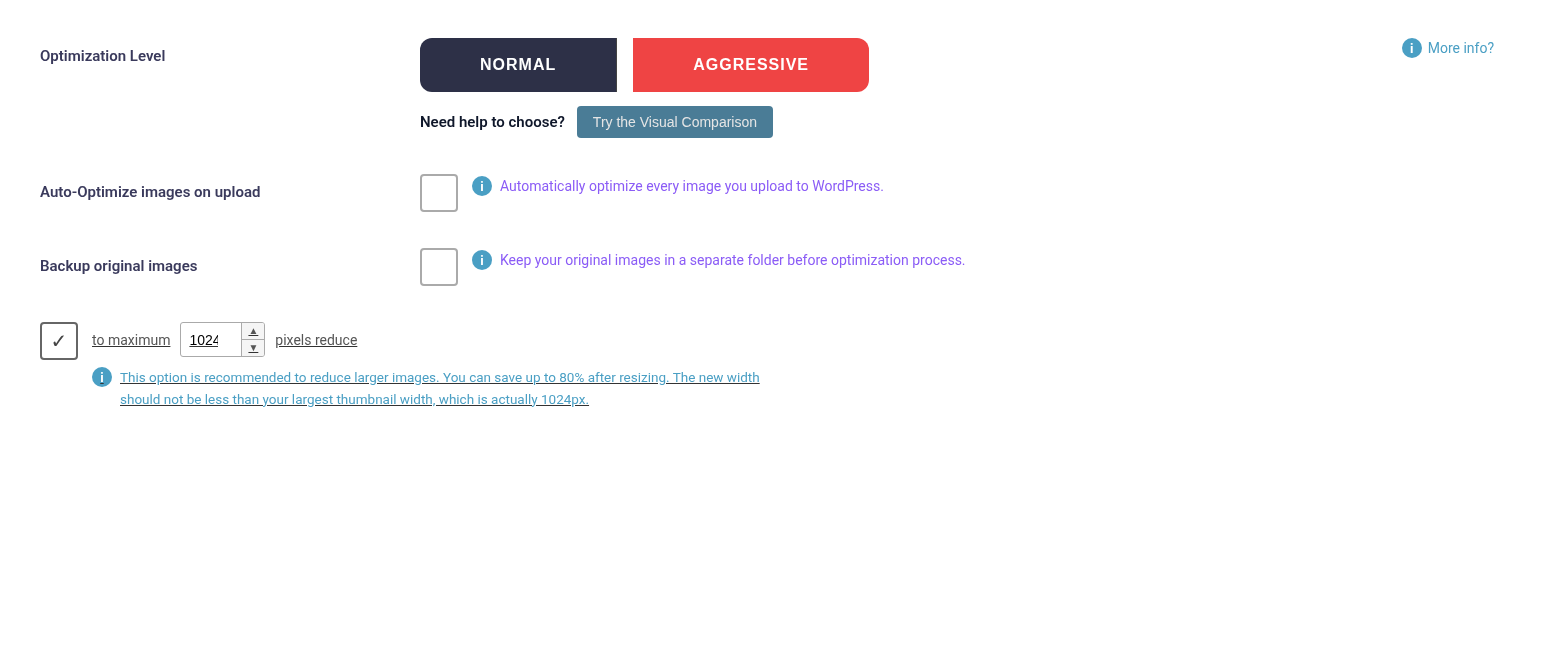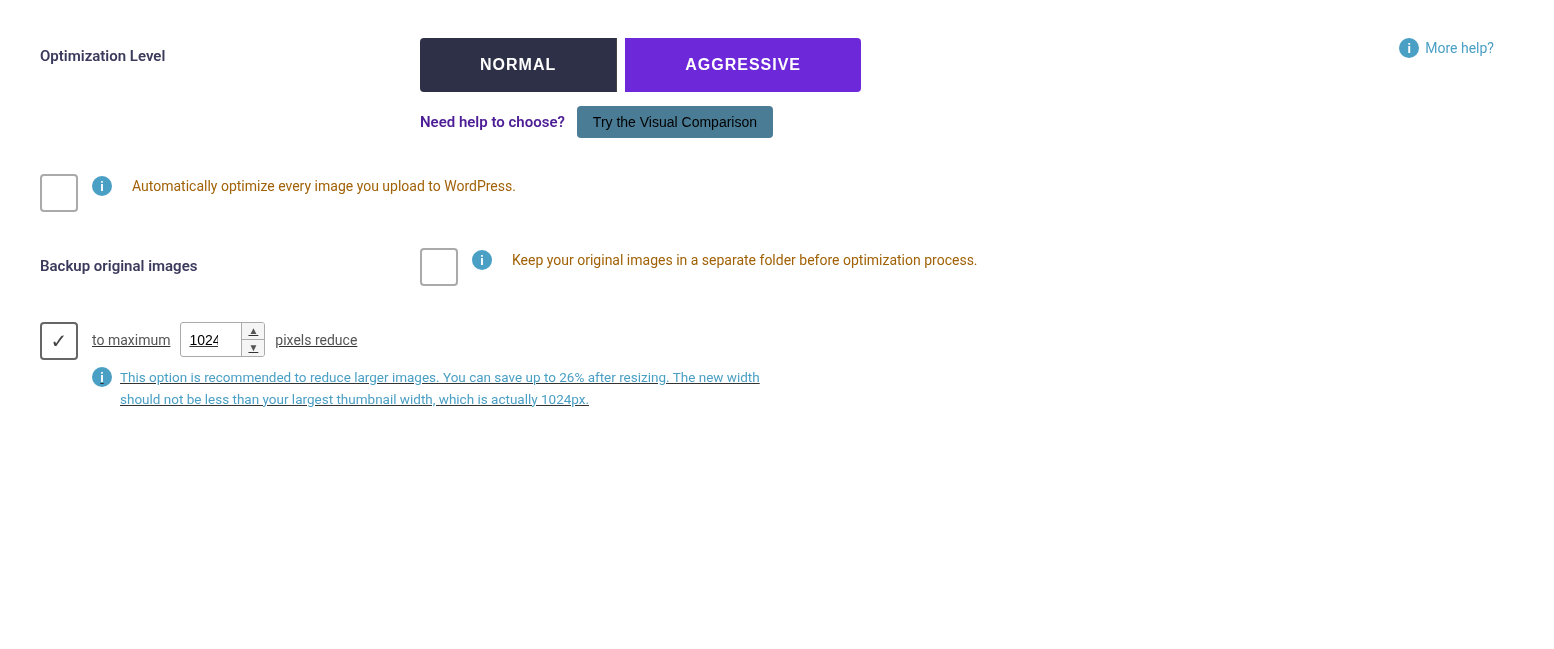--- a/index.html
+++ b/index.html
@@ -30,38 +30,38 @@
       padding-top: 8px;
       line-height: 1.4;
     }
     .setting-control {
       display: flex;
       align-items: flex-start;
       flex: 1;
     }
     .opt-buttons {
       display: flex;
-      gap: 8px;
-      border-radius: 4px;
+      gap: 16px;
+      border-radius: 12px;
       overflow: hidden;
       justify-content: center;
     }
     .opt-btn {
       padding: 18px 60px;
       font-size: 16px;
       font-weight: 700;
       letter-spacing: 1px;
       border: none;
       cursor: pointer;
       color: #fff;
       background: #2d3047;
       text-transform: uppercase;
     }
     .opt-btn.active {
-      background: #6d28d9;
+      background: #ef4444;
     }
     .opt-btn:not(:last-child) {
       border-right: 1px solid #444;
     }
     .info-icon-blue {
       width: 20px;
       height: 20px;
       border-radius: 50%;
       background: #4a9fc4;
       color: #fff;
@@ -78,27 +78,27 @@
       font-size: 14px;
     }
 
     
     .need-help-row {
       display: flex;
       align-items: center;
       gap: 12px;
     }
     .need-help-text {
-      color: #4c1d95;
+      color: #0f172a;
       font-weight: 600;
       font-size: 15px;
     }
     .visual-comparison-btn {
       background: #4a7c96;
-      color: #000000;
+      color: #e5e5e5;
       border: none;
       border-radius: 4px;
       padding: 8px 16px;
       font-size: 14px;
       cursor: pointer;
       font-weight: 500;
     }
 
     
     .checkbox-custom {
@@ -126,24 +126,23 @@
     }
 
     
     .info-desc {
       display: flex;
       align-items: flex-start;
       gap: 8px;
       margin-top: 2px;
     }
     .info-desc-text {
-      color: #a16207;
+      color: #8b5cf6;
       font-size: 14px;
       line-height: 1.5;
-      margin-left: 12px;
     }
 
     
     .resize-control {
       display: flex;
       flex-direction: column;
       gap: 10px;
       text-decoration: underline;
     }
     .resize-inline {
@@ -234,25 +233,26 @@
 
       </div>
       <div class="need-help-row">
         <span class="need-help-text">Need help to choose?</span>
         <button class="visual-comparison-btn">Try the Visual Comparison</button>
       </div>
     </div>
 
     <div class="top-right-info">
       <span class="info-icon-blue">i</span>
-      <a href="#" class="more-info-link">More help?</a>
+      <a href="#" class="more-info-link">More info?</a>
     </div>
   </div>
 
   <div class="setting-row">
+    <div class="setting-label">Auto-Optimize images on upload</div>
     <div class="setting-control">
       <div class="checkbox-custom"></div>
       <div class="info-desc">
         <span class="info-icon-blue">i</span>
         <span class="info-desc-text">Automatically optimize every image you upload to WordPress.</span>
       </div>
     </div>
   </div>
 
   <div class="setting-row">
@@ -278,19 +278,19 @@
             <input type="number" class="pixel-input" value="1024" style="">
             <div class="spinner-wrap">
               <button class="spinner-btn">▲</button>
               <button class="spinner-btn">▼</button>
             </div>
           </div>
           <span class="resize-label-text">pixels reduce</span>
         </div>
         <div class="resize-note">
           <span class="info-icon-blue">i</span>
-          <span class="resize-note-text">This option is recommended to reduce larger images. You can save up to 26% after resizing. The new width should not be less than your largest thumbnail width, which is actually 1024px.</span>
+          <span class="resize-note-text">This option is recommended to reduce larger images. You can save up to 80% after resizing. The new width should not be less than your largest thumbnail width, which is actually 1024px.</span>
         </div>
       </div>
     </div>
   </div>
 
 </div>
 
 </body></html>

